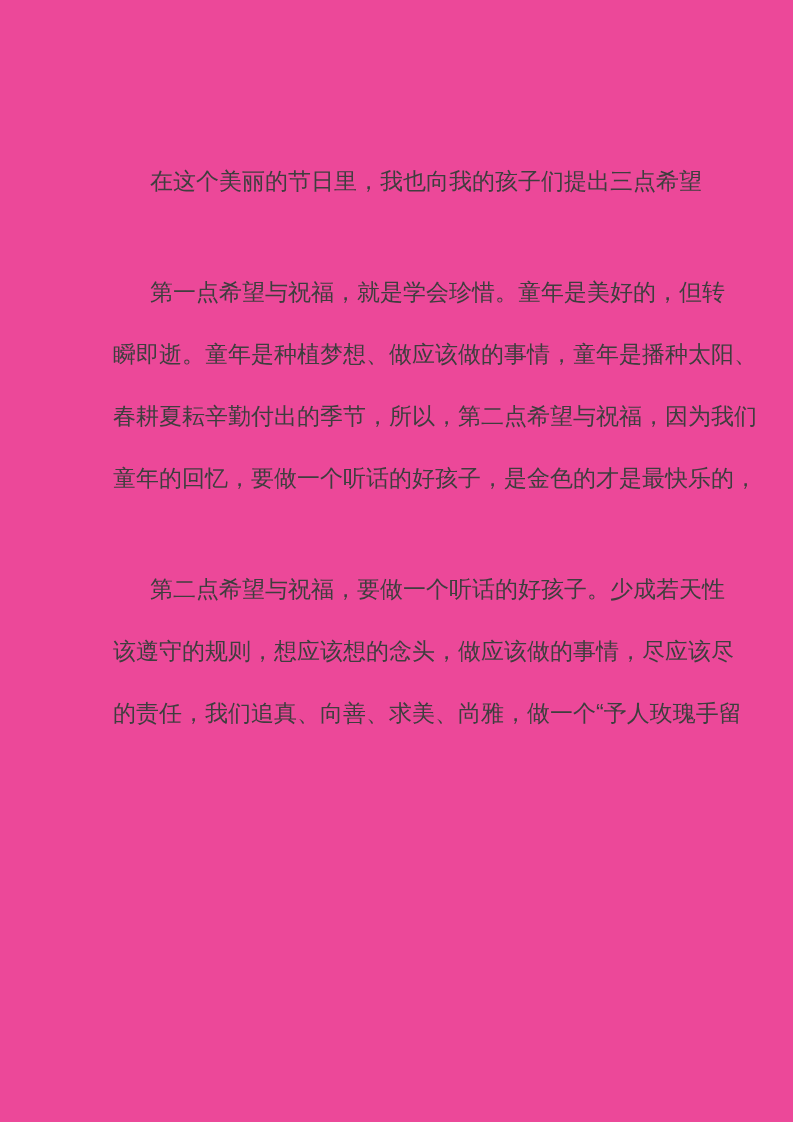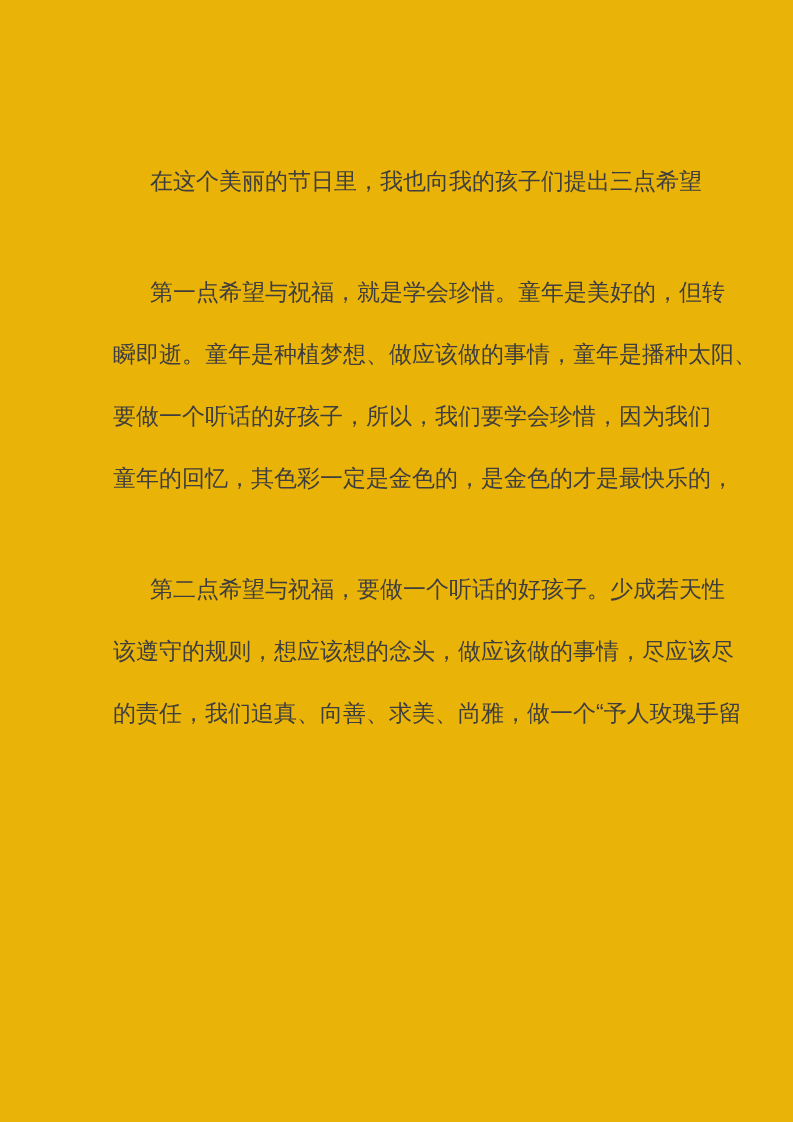--- a/index.html
+++ b/index.html
@@ -31,30 +31,30 @@
     white-space: pre;
     height: 62px;
   }
   .line.first-line {
     padding-left: 37px;
   }
 </style>
 </head>
 <body>
 
-<div class="page" style="background: #eab308; color: rgb(62, 62, 62);">
+<div class="page" style="background: #ec4899; color: rgb(62, 62, 62);">
   <div>
       <div class="para">
         <div class="line first-line">在这个美丽的节日里，我也向我的孩子们提出三点希望</div>
       </div>
       <div class="para">
         <div class="line first-line">第一点希望与祝福，就是学会珍惜。童年是美好的，但转</div>
         <div class="line">瞬即逝。童年是种植梦想、做应该做的事情，童年是播种太阳、</div>
-        <div class="line">要做一个听话的好孩子，所以，我们要学会珍惜，因为我们</div>
-        <div class="line">童年的回忆，其色彩一定是金色的，是金色的才是最快乐的，</div>
+        <div class="line">春耕夏耘辛勤付出的季节，所以，第二点希望与祝福，因为我们</div>
+        <div class="line">童年的回忆，要做一个听话的好孩子，是金色的才是最快乐的，</div>
       </div>
       <div class="para">
         <div class="line first-line">第二点希望与祝福，要做一个听话的好孩子。少成若天性</div>
         <div class="line">该遵守的规则，想应该想的念头，做应该做的事情，尽应该尽</div>
         <div class="line">的责任，我们追真、向善、求美、尚雅，做一个“予人玫瑰手留</div>
       </div>
     </div>
 </div>
 
 </body></html>

